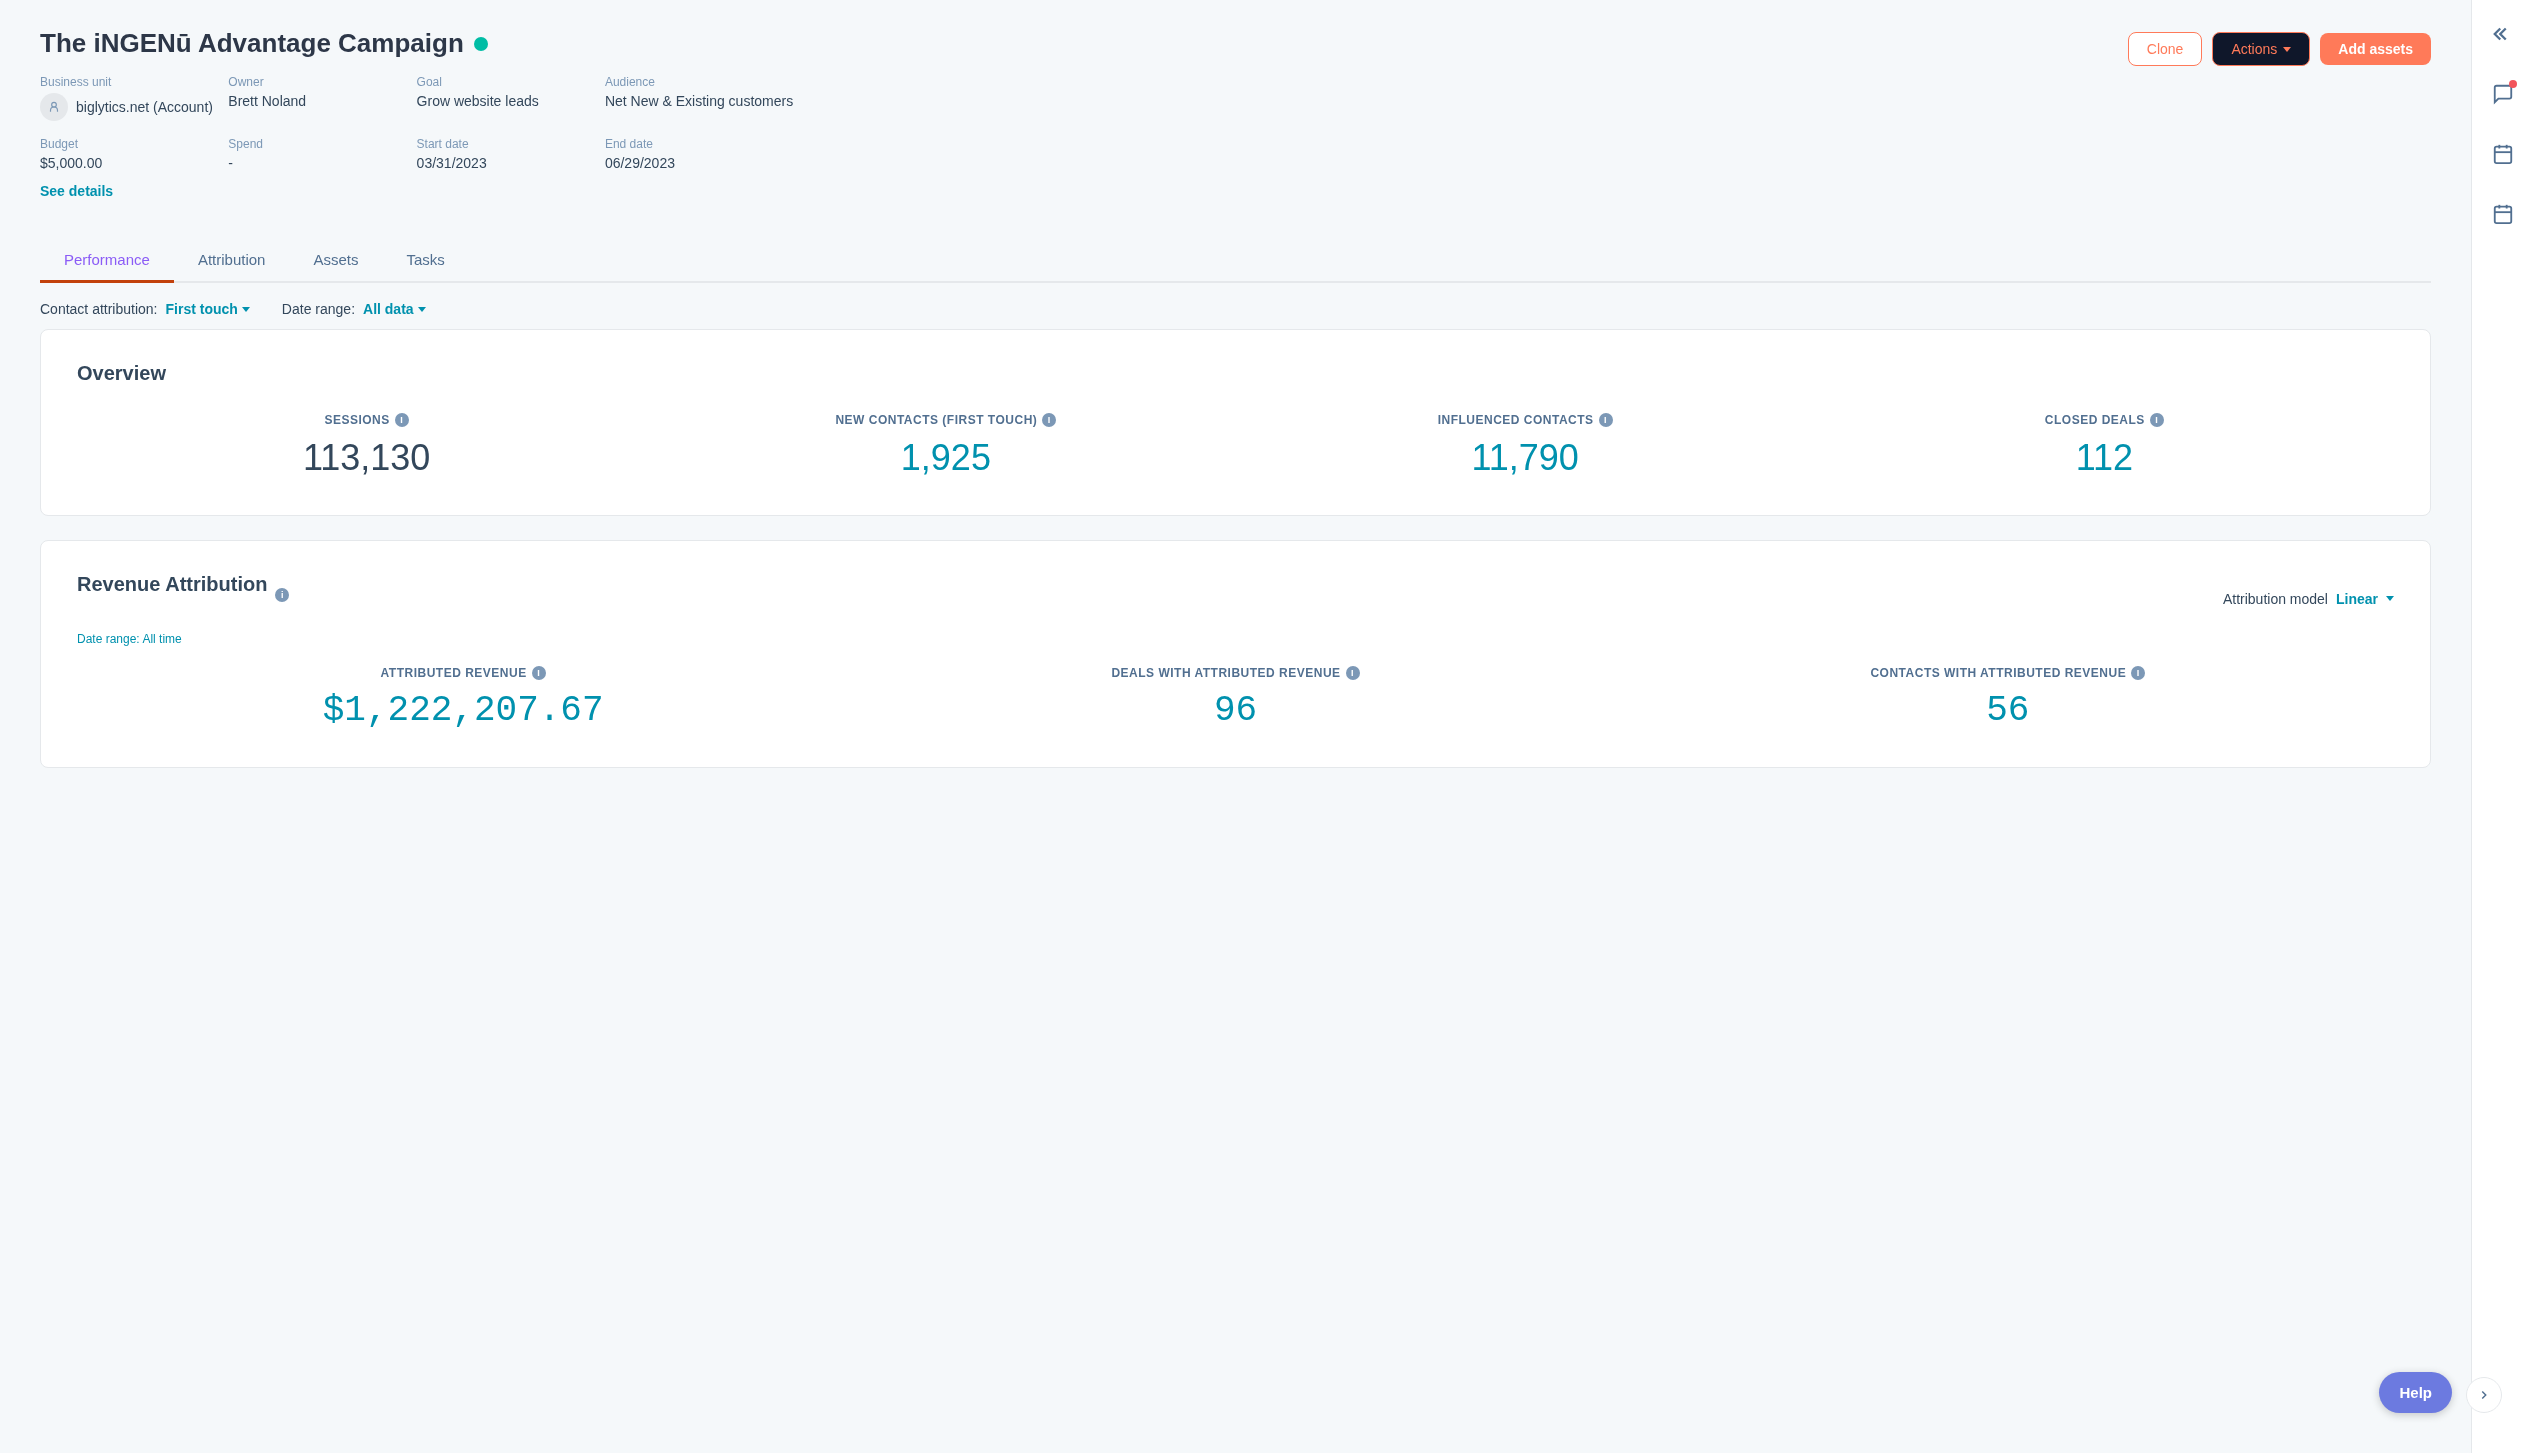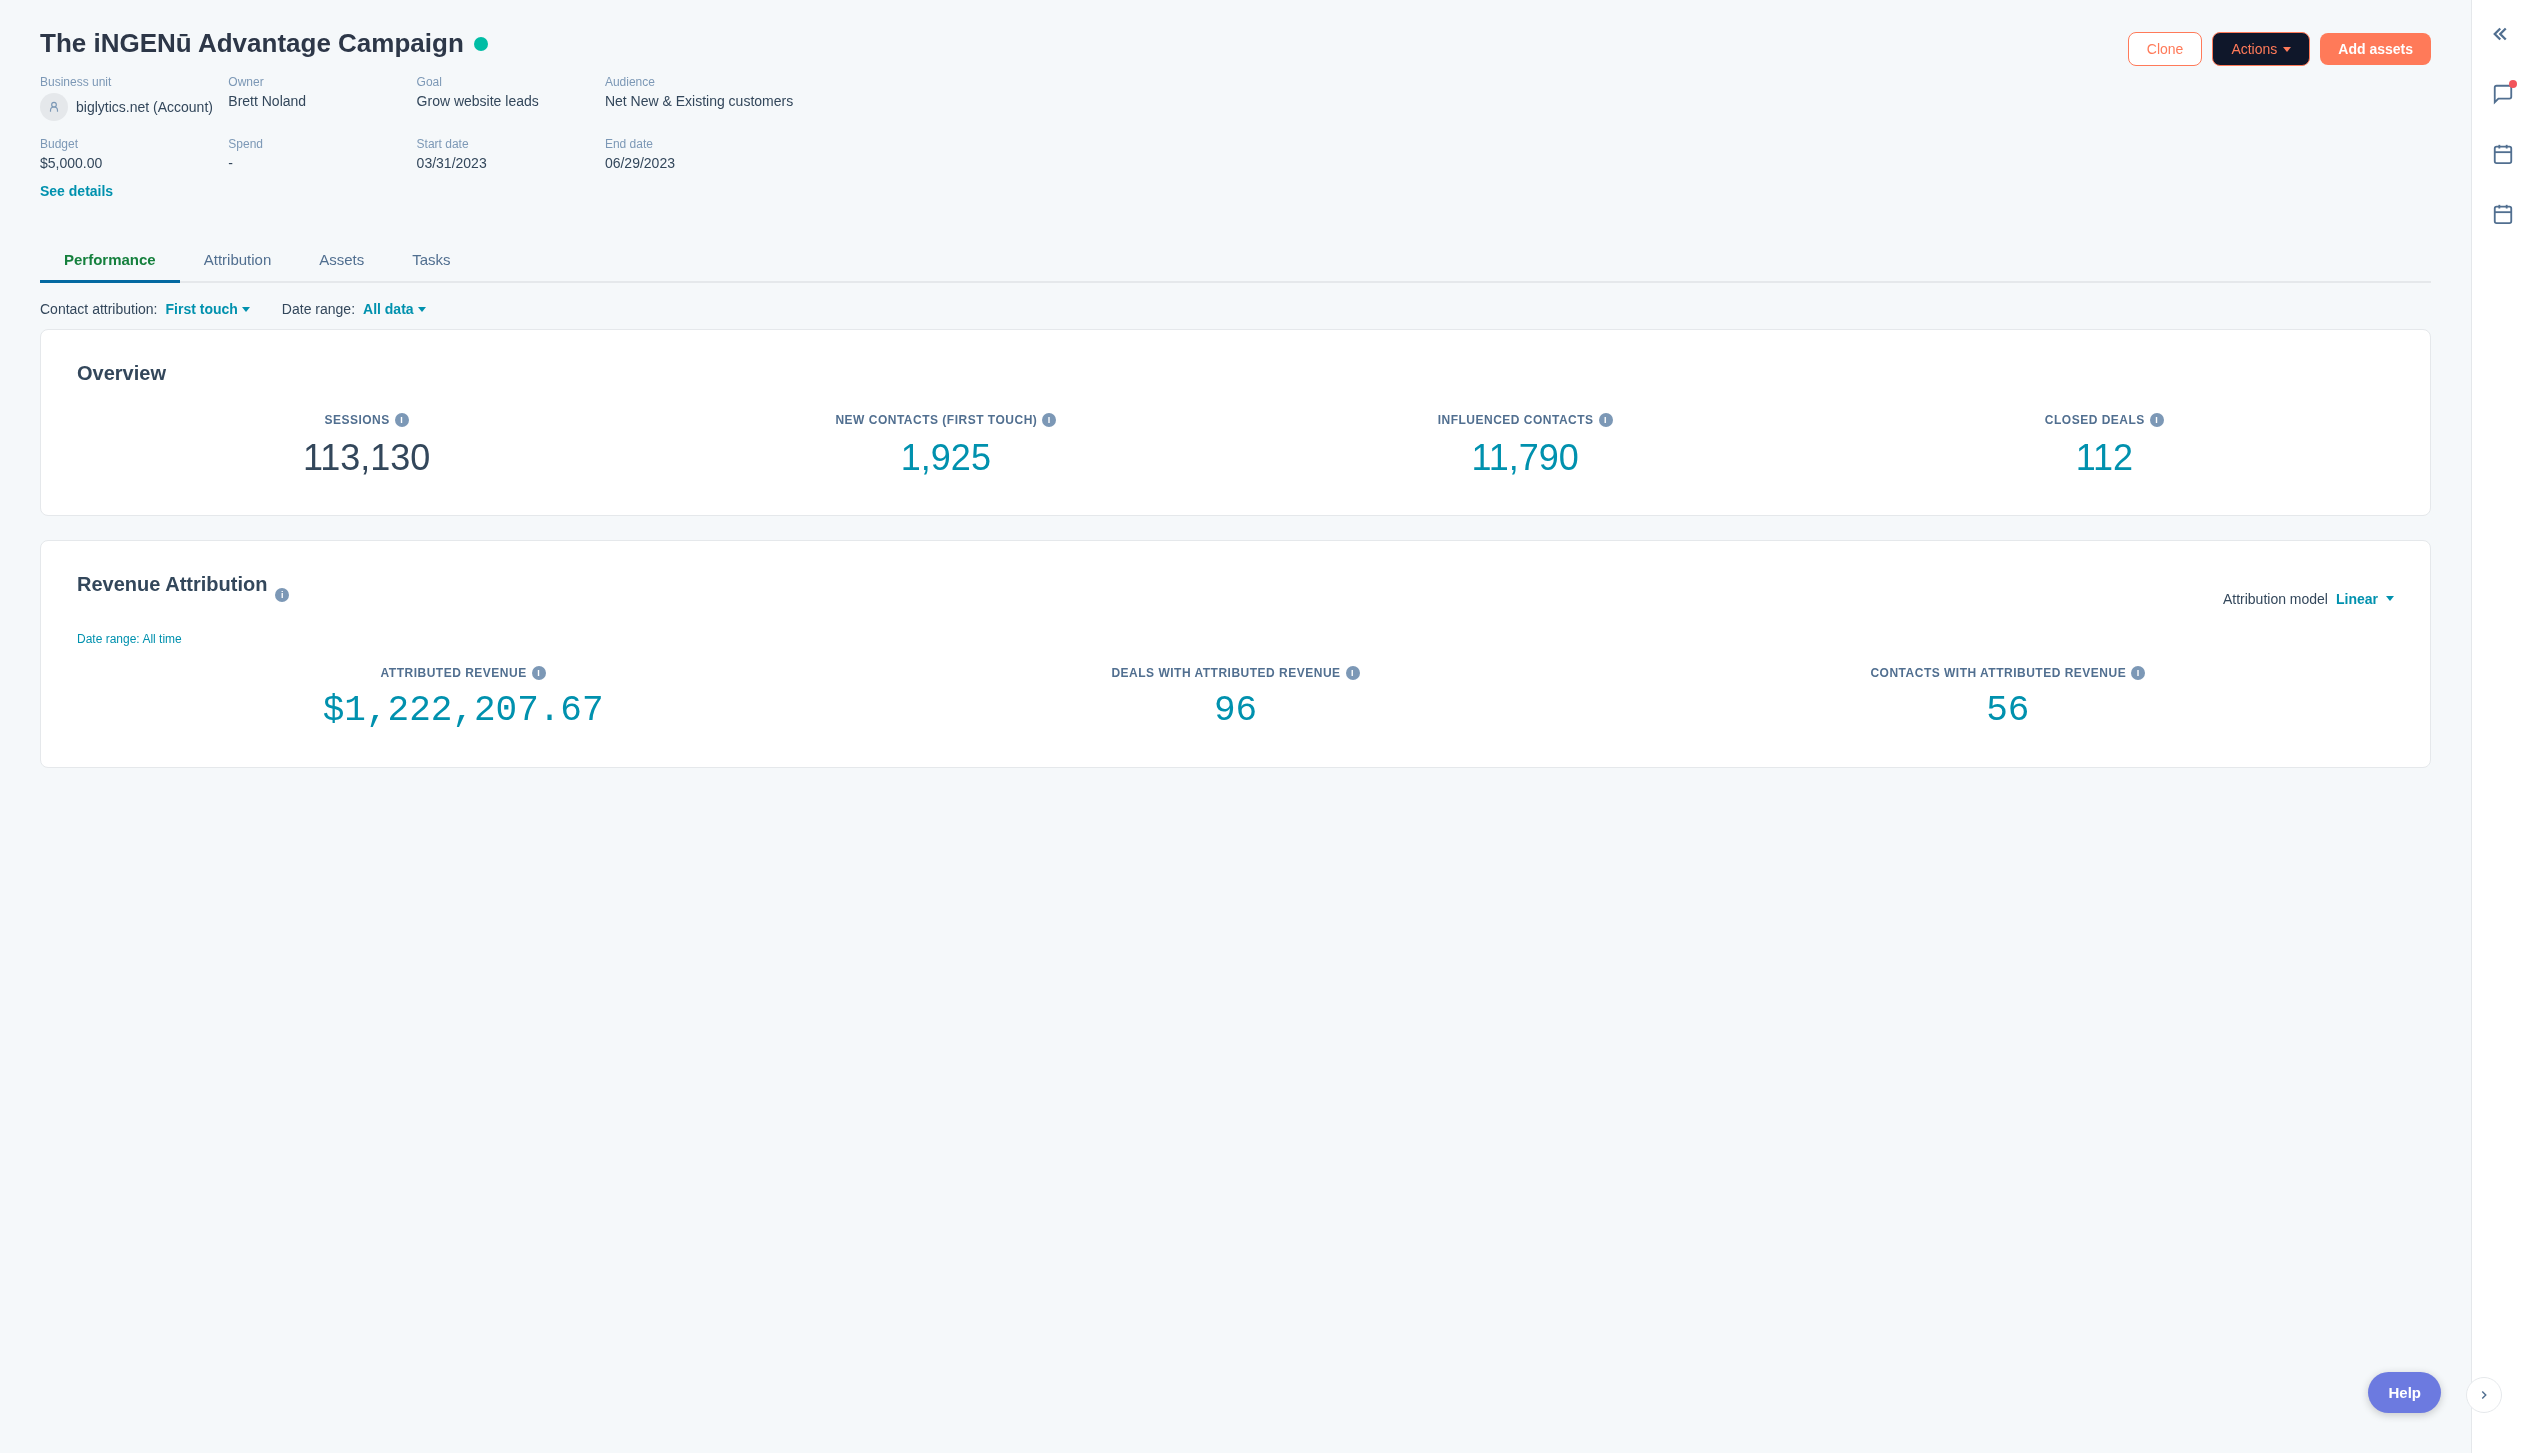--- a/index.html
+++ b/index.html
@@ -143,23 +143,23 @@
     .tab {
       padding: 12px 24px;
       font-size: 15px;
       color: #516f90;
       cursor: pointer;
       border-bottom: 3px solid transparent;
       margin-bottom: -2px;
       font-weight: 400;
     }
     .tab.active {
-      color: #15803d;
-      font-weight: 700;
-      border-bottom: 3px solid #0369a1;
+      color: #8b5cf6;
+      font-weight: 400;
+      border-bottom: 3px solid #c2410c;
     }
     
     .filter-bar {
       display: flex;
       align-items: center;
       gap: 8px;
       padding: 18px 0 12px 0;
       font-size: 14px;
       color: #33475b;
     }
@@ -316,21 +316,21 @@
       right: 4px;
     }
     .sidebar-icon svg {
       width: 22px;
       height: 22px;
     }
     
     .help-button {
       position: fixed;
       bottom: 40px;
-      right: 93px;
+      right: 82px;
       background: #6c7ae0;
       color: #fff;
       border-radius: 24px;
       padding: 12px 20px;
       font-size: 15px;
       font-weight: 600;
       cursor: pointer;
       box-shadow: 0 2px 8px rgba(0,0,0,0.2);
     }
     .next-arrow {

